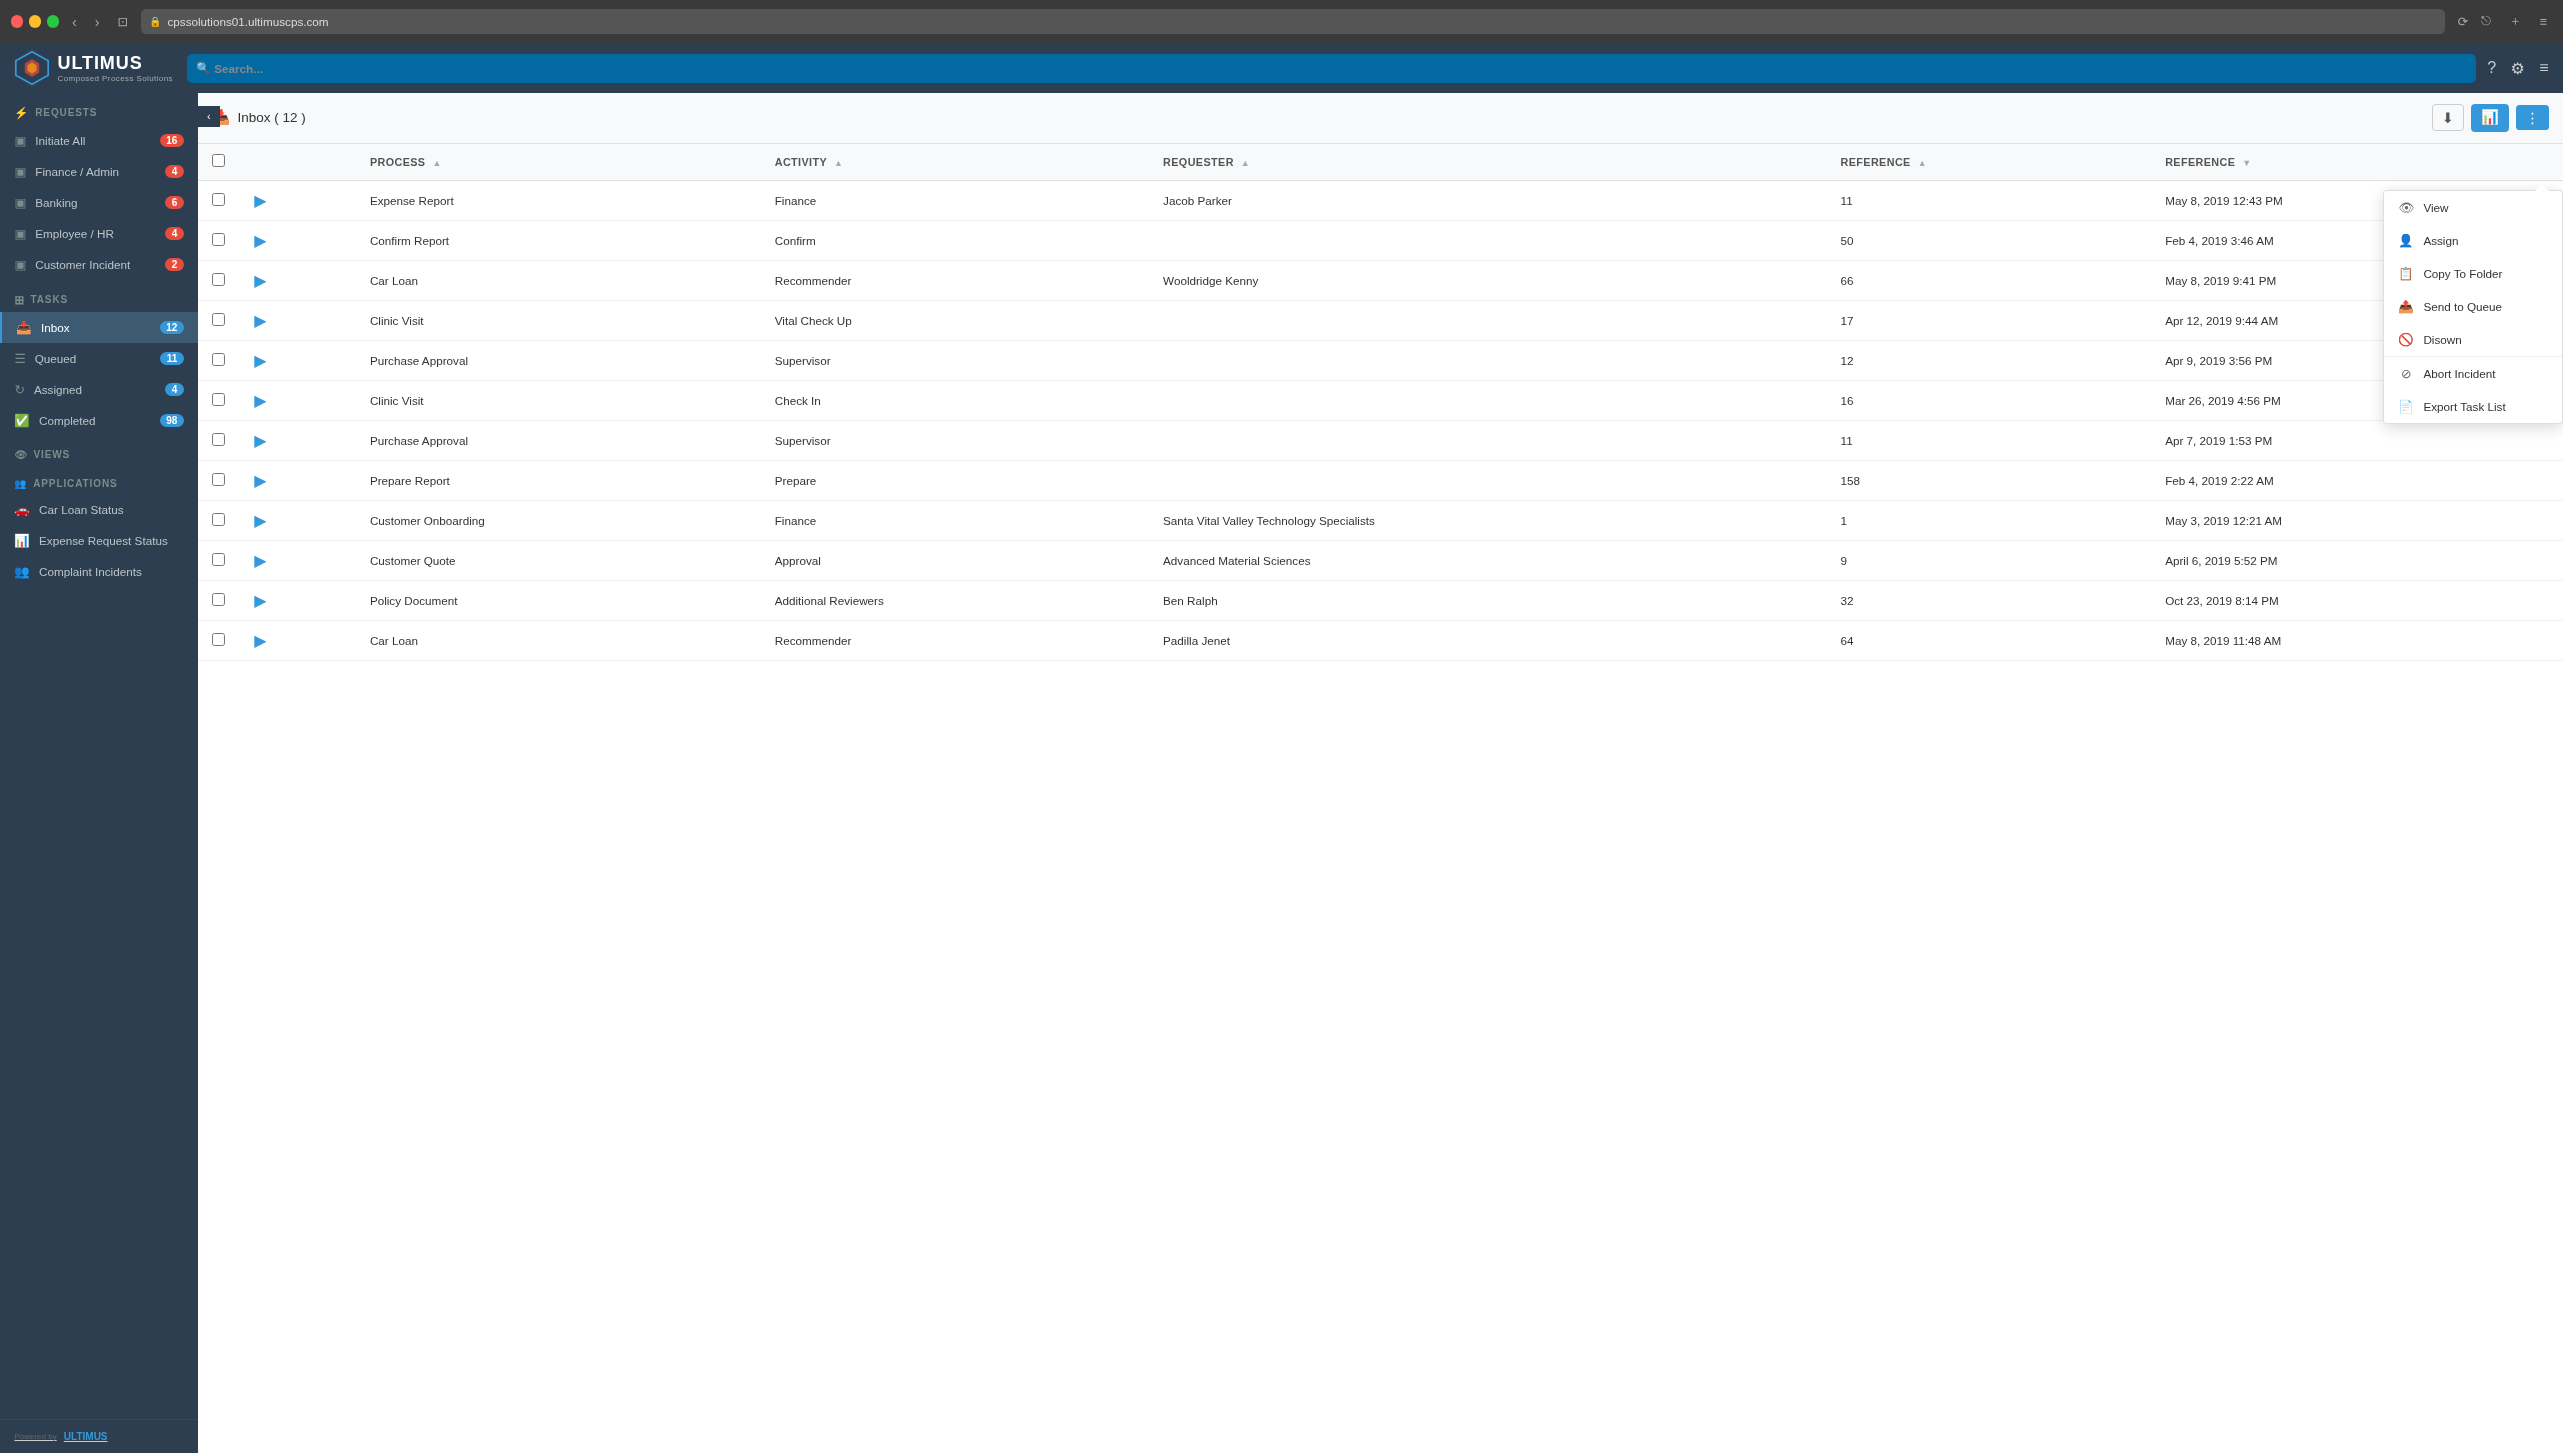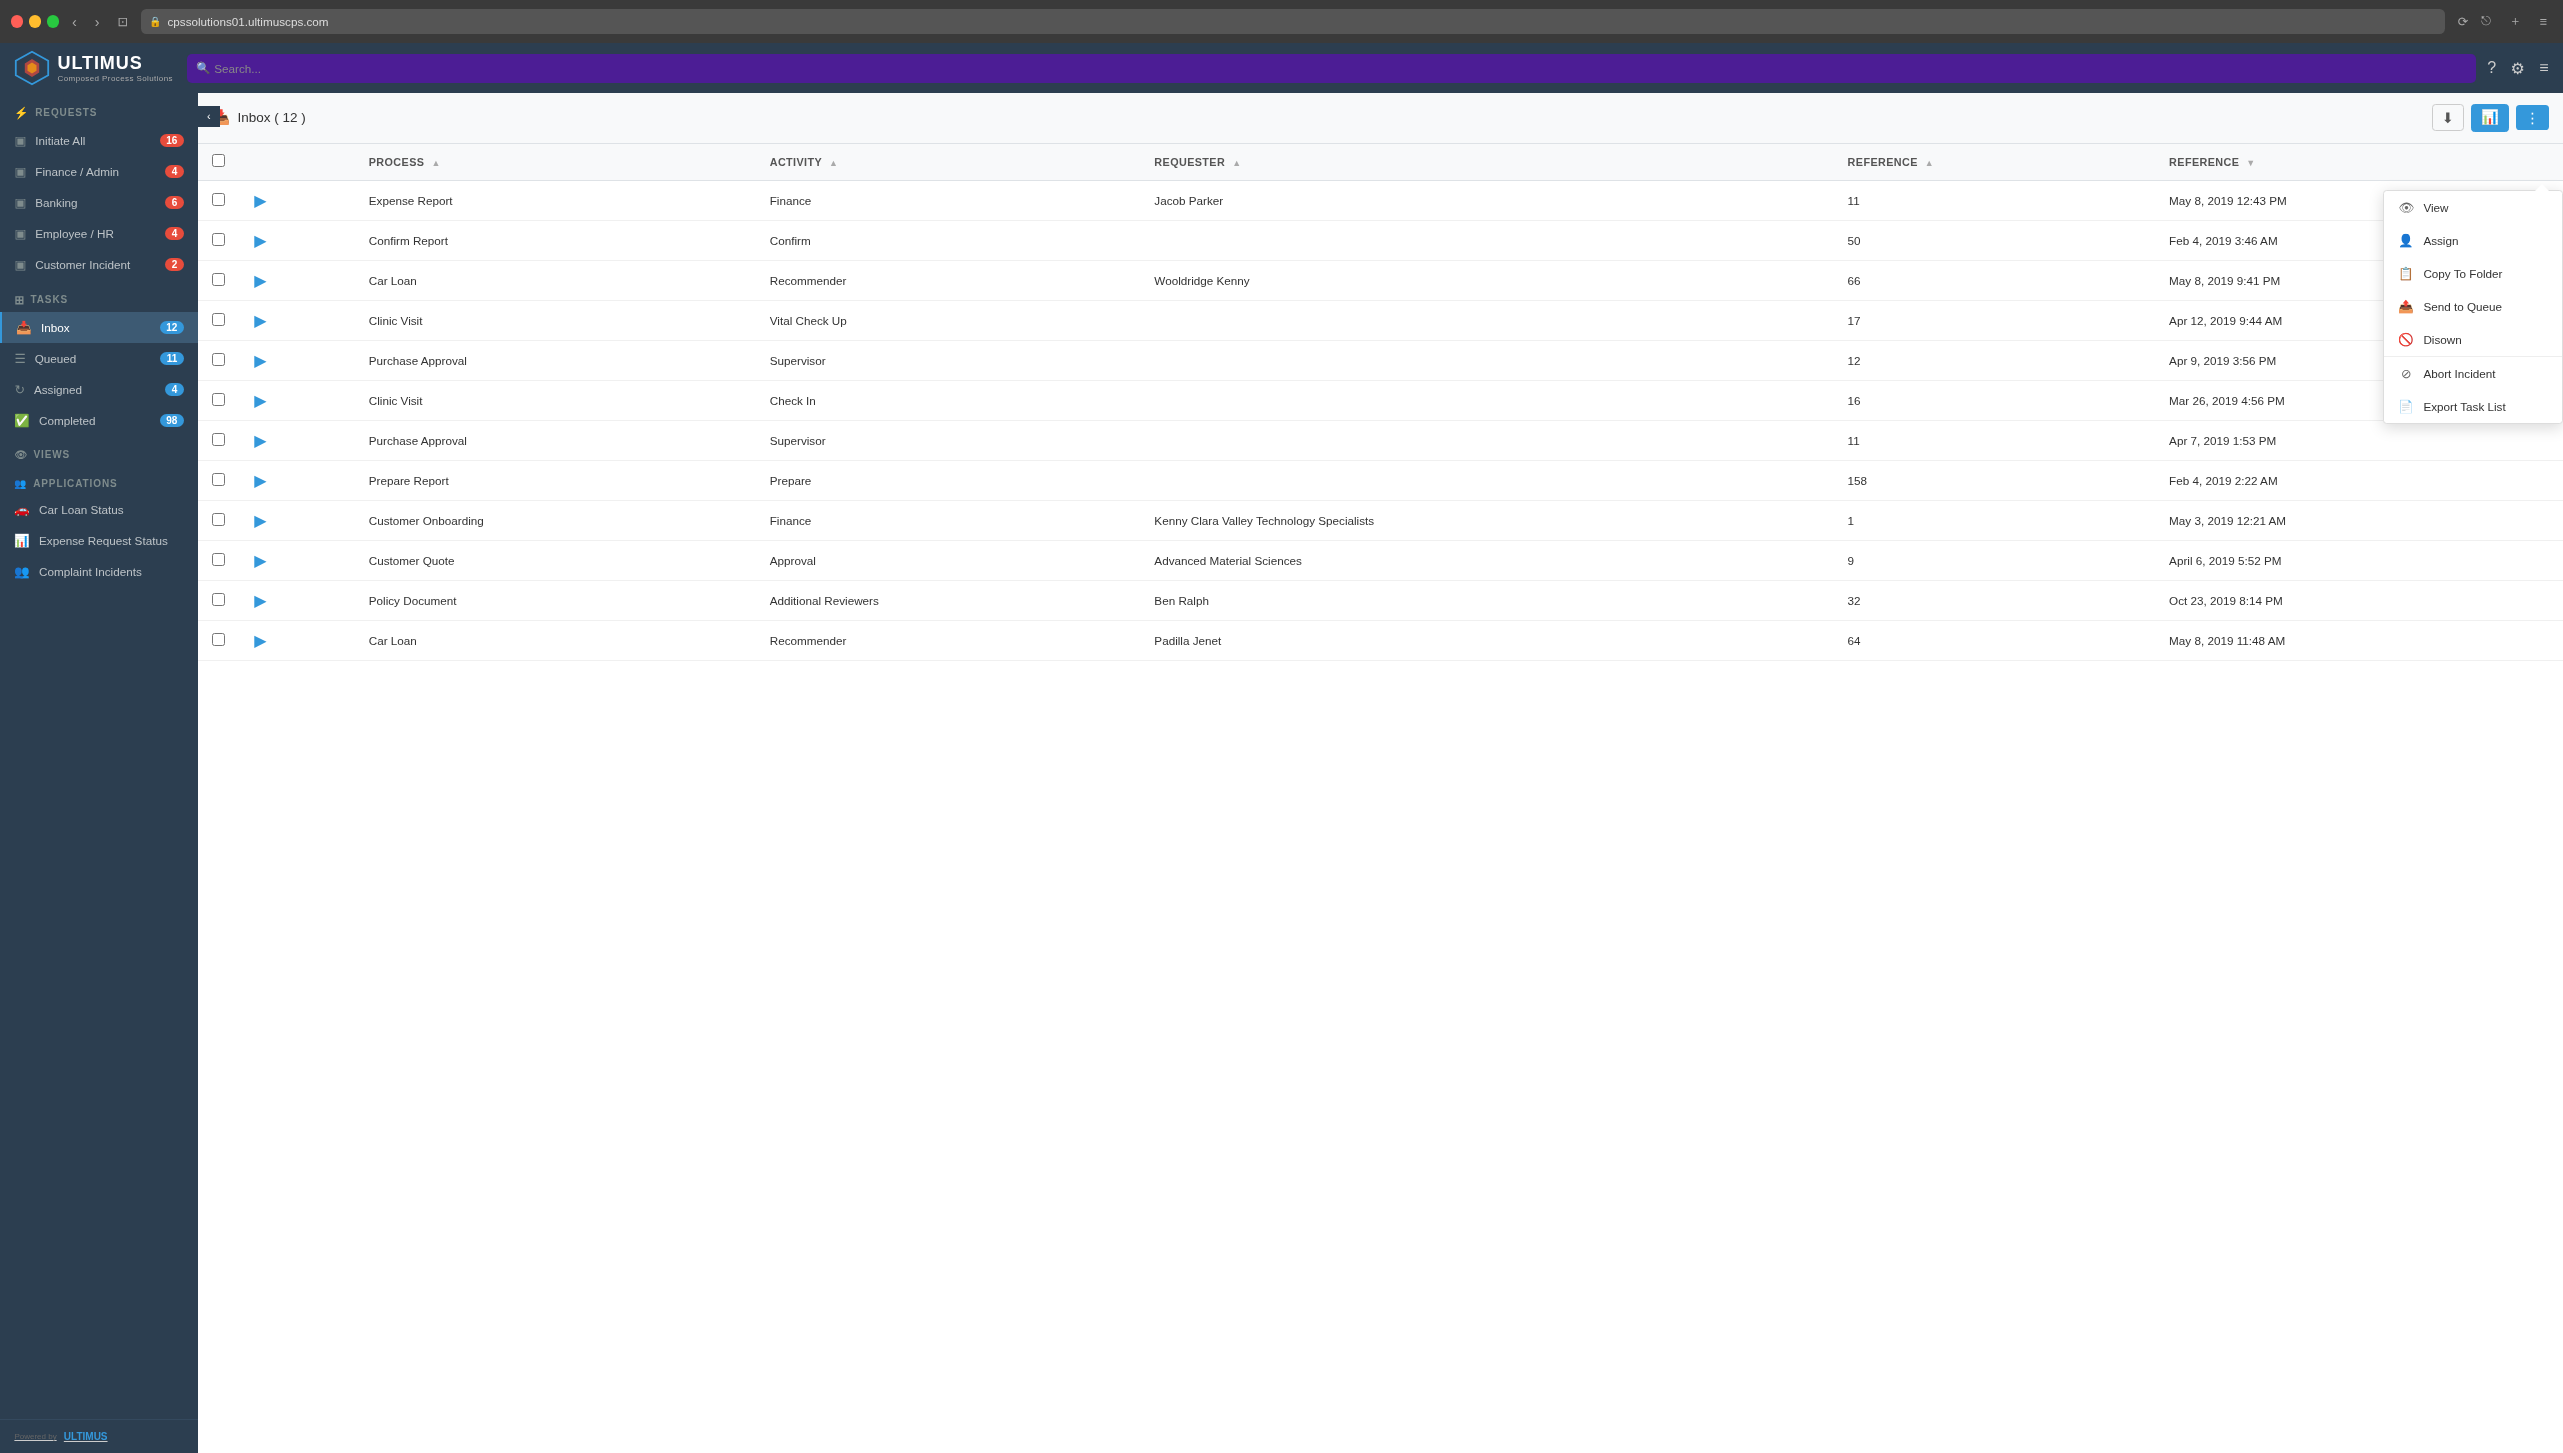--- a/index.html
+++ b/index.html
@@ -46,21 +46,21 @@
       gap: 10.8px;
       flex-shrink: 0;
     }
     .logo-area { display: flex; align-items: center; gap: 7.2px; min-width: 162px; }
     .logo-icon { width: 36px; height: 36px; }
     .logo-text { color: white; }
     .logo-text .ultimus { font-size: 18px; font-weight: bold; letter-spacing: 0.9px; }
     .logo-text .subtitle { font-size: 8px; color: #aaa; letter-spacing: 0.4px; }
     .search-container { flex: 1; position: relative; }
     .search-container .search-icon-inner { position: absolute; left: 9px; top: 50%; transform: translateY(-50%); color: #888; font-size: 11.7px; z-index: 1; }
-    .search-input { width: 100%; background: #4c1d95; border: none; border-radius: 5px; height: 29px; padding: 0 10.8px 0 27px; color: #ccc; font-size: 11.7px; outline: none; }
+    .search-input { width: 100%; background: #0369a1; border: none; border-radius: 5px; height: 29px; padding: 0 10.8px 0 27px; color: #ccc; font-size: 11.7px; outline: none; font-weight: bold; }
     .search-input::placeholder { color: #888; }
     .header-icons { display: flex; gap: 14.4px; align-items: center; }
     .header-icon-btn { background: none; border: none; color: #ccc; font-size: 16px; cursor: pointer; }
 
     
     .main-layout { display: flex; flex: 1; overflow: hidden; }
 
     
     .sidebar {
       width: 198px;
@@ -527,21 +527,21 @@
     </tr>
             <tr>
       <td class="check-col">
         <input type="checkbox" class="checkbox-input" style="">
       </td>
       <td>
         <span class="play-btn">▶</span>
       </td>
       <td>Customer Onboarding</td>
       <td>Finance</td>
-      <td>Kenny Clara Valley Technology Specialists</td>
+      <td>Santa Vital Valley Technology Specialists</td>
       <td>1</td>
       <td>May 3, 2019 12:21 AM</td>
     </tr>
             <tr>
       <td class="check-col">
         <input type="checkbox" class="checkbox-input" style="">
       </td>
       <td>
         <span class="play-btn">▶</span>
       </td>

